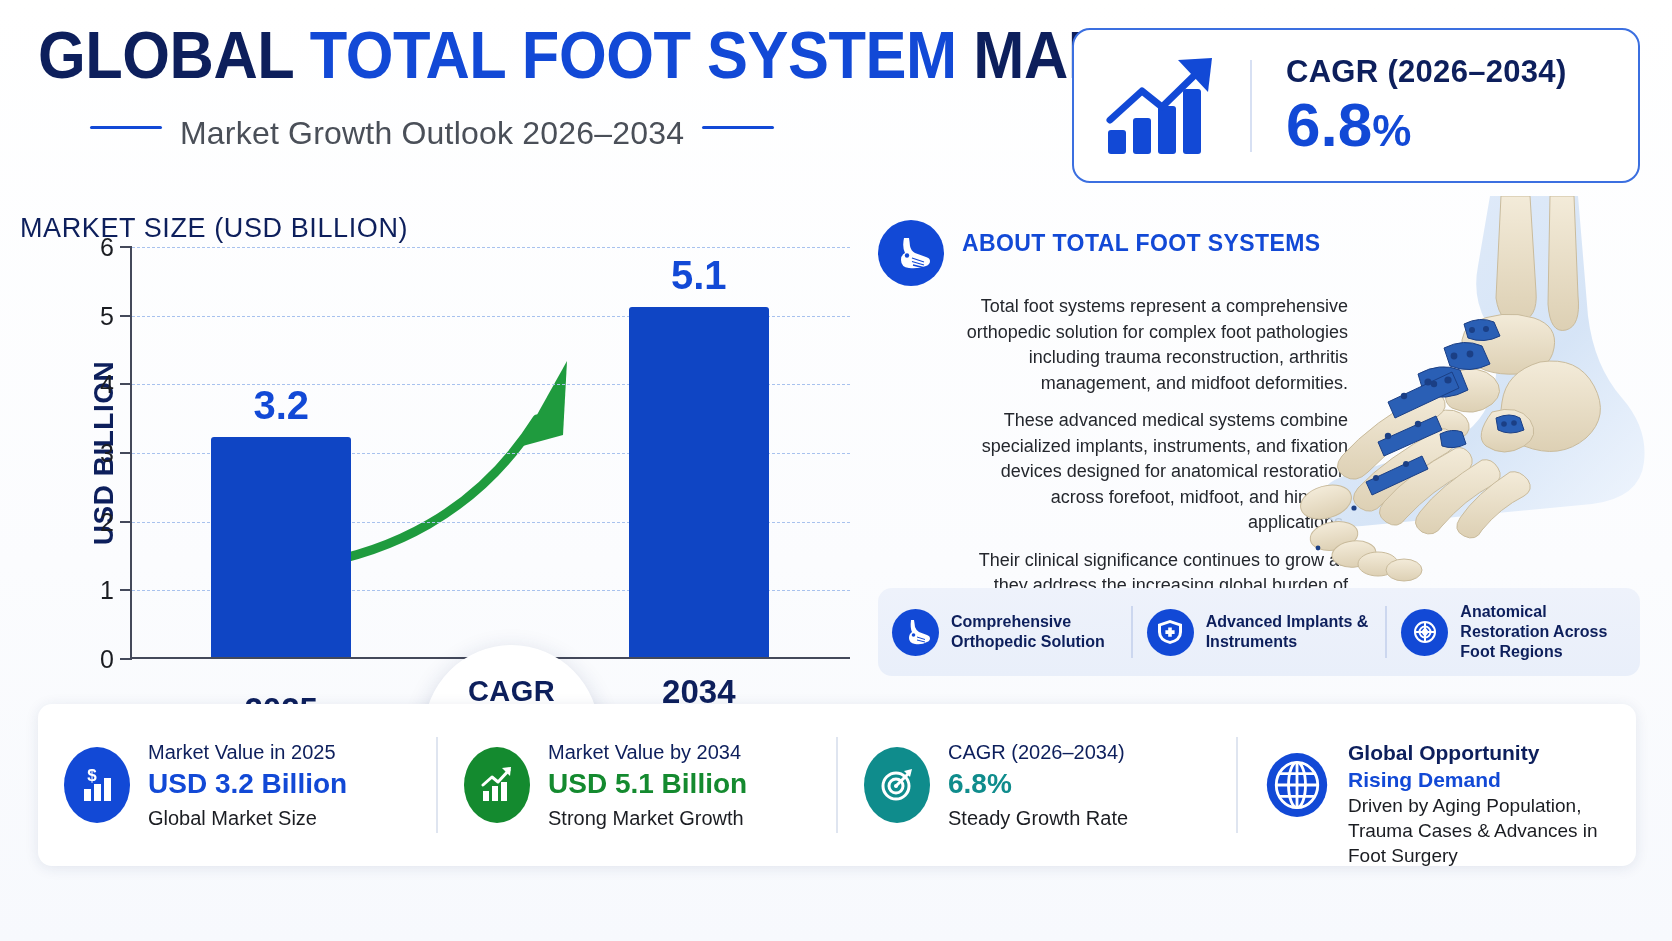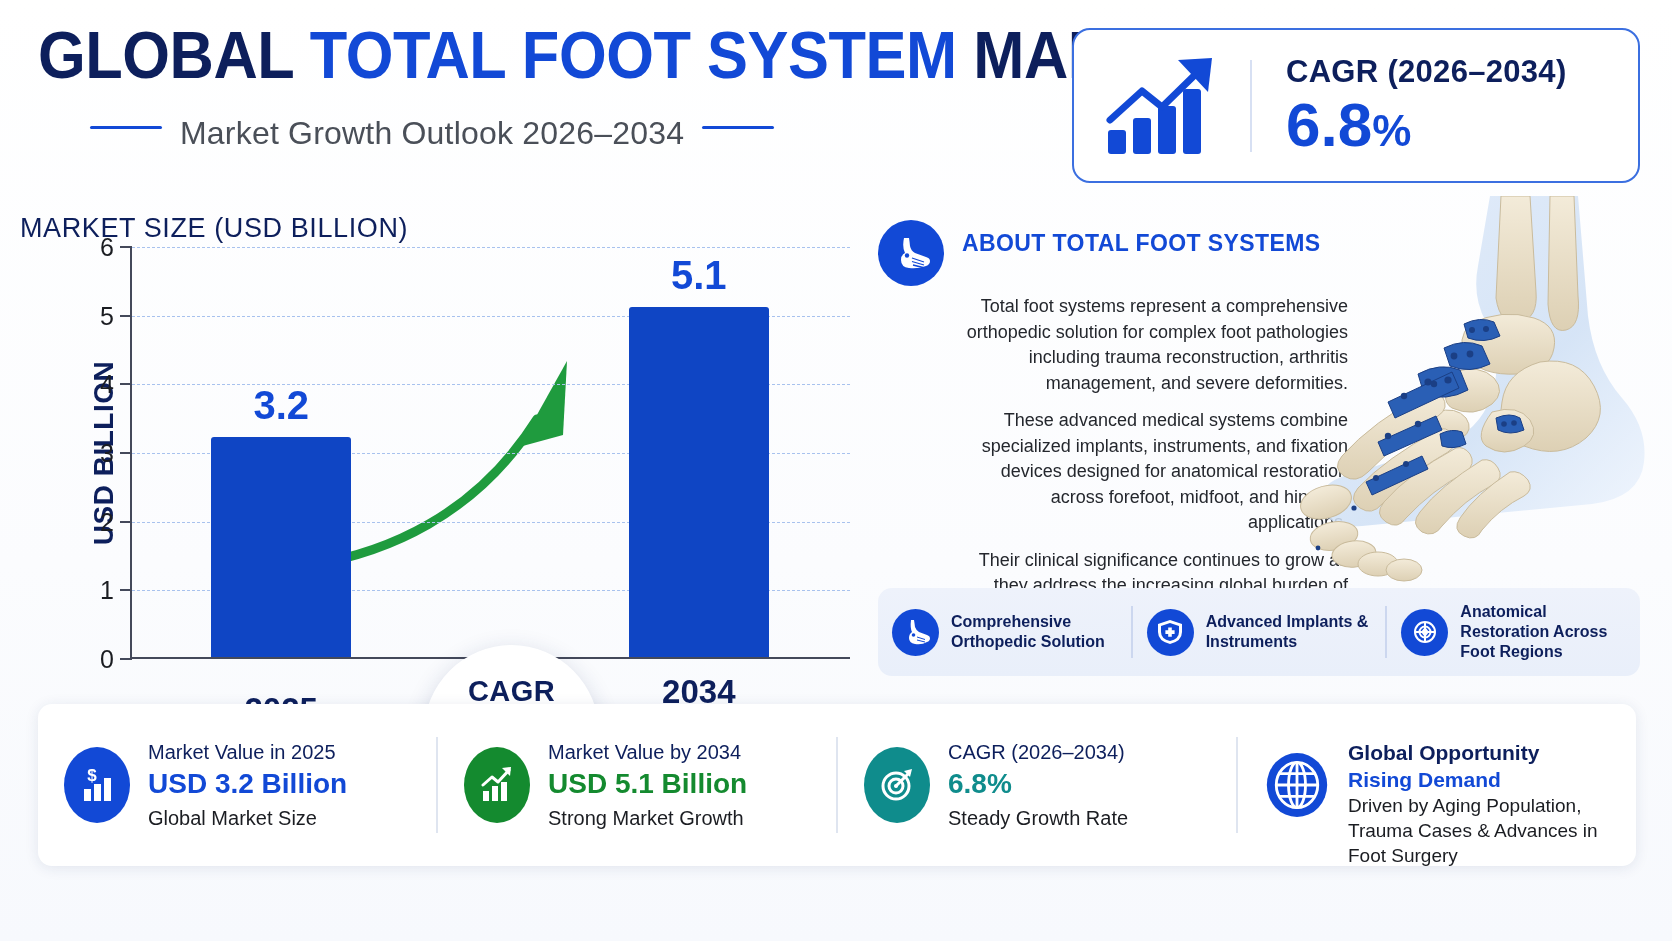--- a/index.html
+++ b/index.html
@@ -256,21 +256,21 @@
       <div class="about-icon">
         <svg width="42" height="42" viewBox="0 0 42 42">
           <path d="M14 6 q-2 9 1 15 q-4 2 -4 7 q0 7 8 8 q9 1 17 -2 q4 -1.5 4 -5 q0 -3 -4 -4 l-11 -4 q-4 -2 -5 -7 q-0.5 -5 -1 -8 z" fill="#ffffff"></path>
           <circle cx="17" cy="23.5" r="2.2" fill="#1249d6"></circle>
           <path d="M22 26 l12 4 M22 29.5 l12 3.5 M23 33 l10 2.5" stroke="#1249d6" stroke-width="1.3" fill="none"></path>
         </svg>
       </div>
       <div class="about-title">ABOUT TOTAL FOOT SYSTEMS</div>
     </div>
     <div class="about-body">
-      <p>Total foot systems represent a comprehensive orthopedic solution for complex foot pathologies including trauma reconstruction, arthritis management, and severe deformities.</p>
+      <p>Total foot systems represent a comprehensive orthopedic solution for complex foot pathologies including trauma reconstruction, arthritis management, and midfoot deformities.</p>
       <p>These advanced medical systems combine specialized implants, instruments, and fixation devices designed for anatomical restoration across forefoot, midfoot, and hindfoot applications.</p>
       <p>Their clinical significance continues to grow as they address the increasing global burden of foot-related disabilities.</p>
     </div>
   </div>
 
   <svg class="foot-img" viewBox="0 0 420 400">
     <defs>
       <linearGradient id="skinG" x1="0" y1="0" x2="1" y2="1">
         <stop offset="0%" stop-color="#e4edfa" stop-opacity="0.95"></stop>
         <stop offset="60%" stop-color="#cfe0f5" stop-opacity="0.85"></stop>

